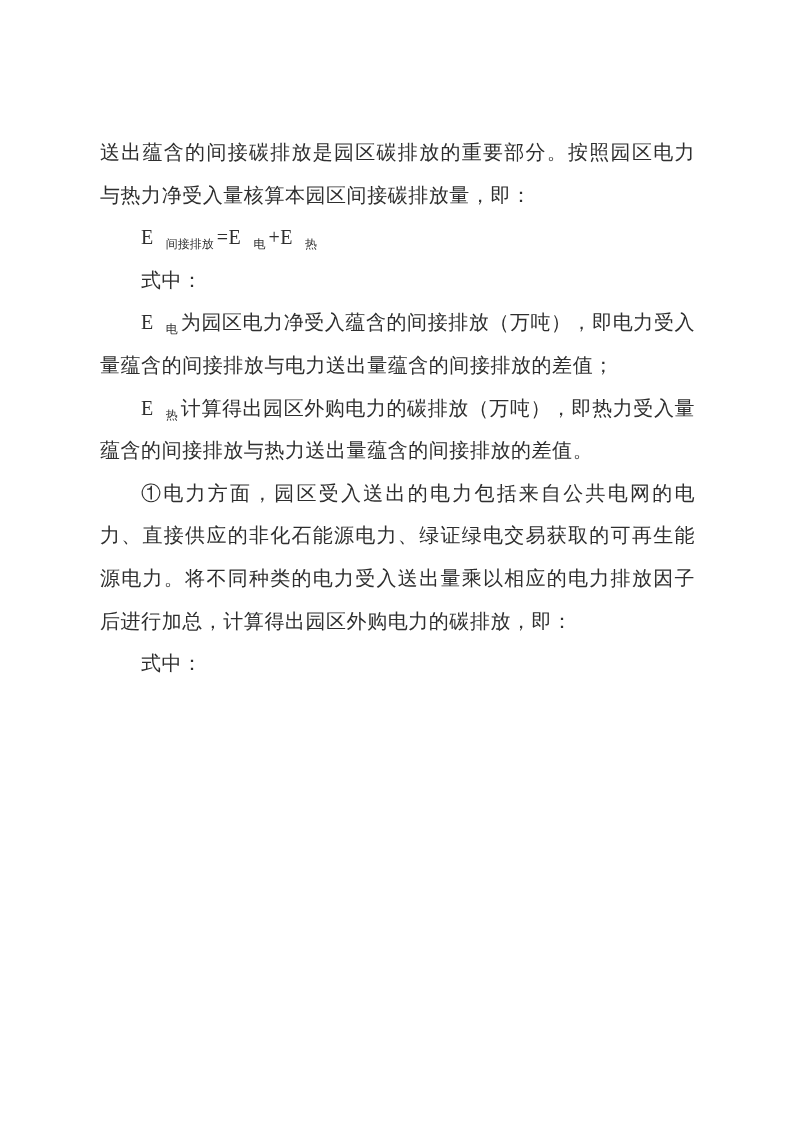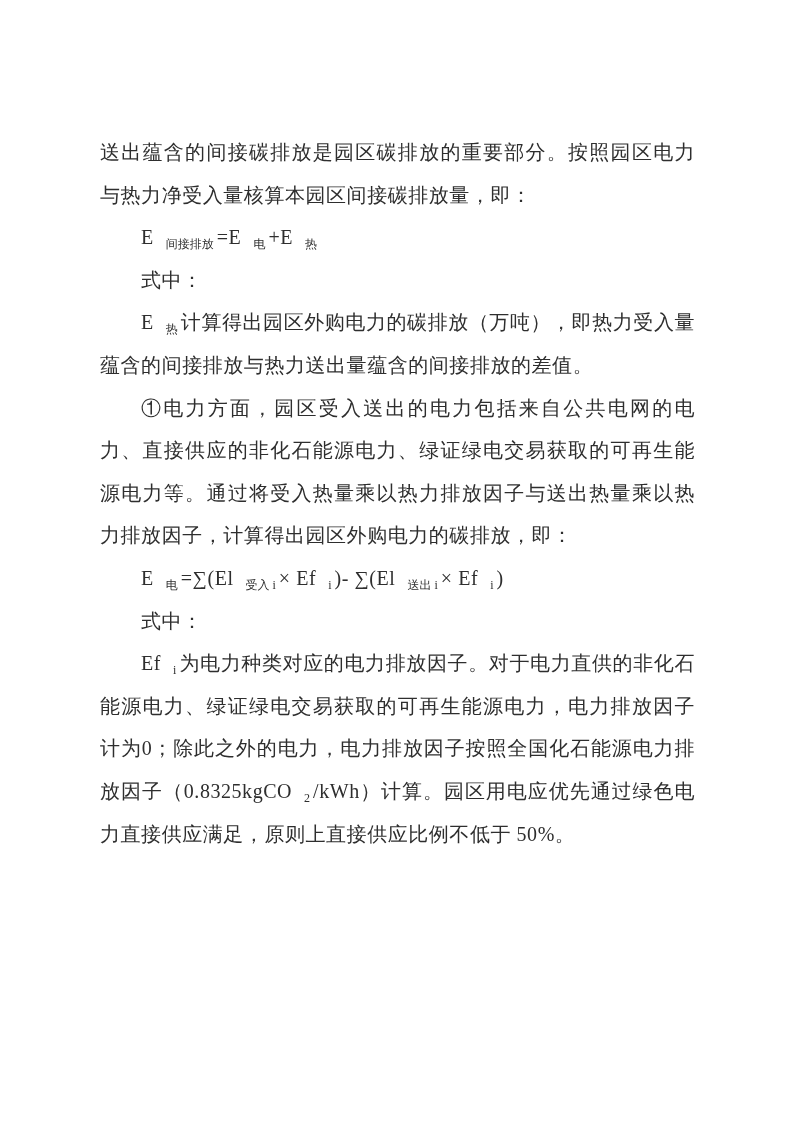--- a/index.html
+++ b/index.html
@@ -41,19 +41,18 @@
   }
 </style>
 </head>
 <body>
 
 <div class="page">
   <div class="doc-body" style="color: rgb(46, 46, 46);">
       <p class="para"><span>送出蕴含的间接碳排放是园区碳排放的重要部分。按照园区电力与热力净受入量核算本园区间接碳排放量，即：</span></p>
       <p class="para indent"><span>E</span><span class="sub">间接排放</span><span>=E</span><span class="sub">电</span><span>+E</span><span class="sub">热</span></p>
       <p class="para indent"><span>式中：</span></p>
+      <p class="para indent"><span>E</span><span class="sub">电</span><span>为园区电力净受入蕴含的间接排放（万吨），即电力受入量蕴含的间接排放与电力送出量蕴含的间接排放的差值；</span></p>
       <p class="para indent"><span>E</span><span class="sub">热</span><span>计算得出园区外购电力的碳排放（万吨），即热力受入量蕴含的间接排放与热力送出量蕴含的间接排放的差值。</span></p>
-      <p class="para indent"><span>①电力方面，园区受入送出的电力包括来自公共电网的电力、直接供应的非化石能源电力、绿证绿电交易获取的可再生能源电力等。通过将受入热量乘以热力排放因子与送出热量乘以热力排放因子，计算得出园区外购电力的碳排放，即：</span></p>
-      <p class="para indent"><span>E</span><span class="sub">电</span><span>=∑(El</span><span class="sub">受入 i</span><span>× Ef</span><span class="sub">i</span><span>)- ∑(El</span><span class="sub">送出 i</span><span>× Ef</span><span class="sub">i</span><span>)</span></p>
+      <p class="para indent"><span>①电力方面，园区受入送出的电力包括来自公共电网的电力、直接供应的非化石能源电力、绿证绿电交易获取的可再生能源电力。将不同种类的电力受入送出量乘以相应的电力排放因子后进行加总，计算得出园区外购电力的碳排放，即：</span></p>
       <p class="para indent"><span>式中：</span></p>
-      <p class="para indent"><span>Ef</span><span class="sub">i</span><span>为电力种类对应的电力排放因子。对于电力直供的非化石能源电力、绿证绿电交易获取的可再生能源电力，电力排放因子计为0；除此之外的电力，电力排放因子按照全国化石能源电力排放因子（0.8325kgCO</span><span class="sub">2</span><span>/kWh）计算。园区用电应优先通过绿色电力直接供应满足，原则上直接供应比例不低于 50%。</span></p>
     </div>
 </div>
 
 </body></html>

